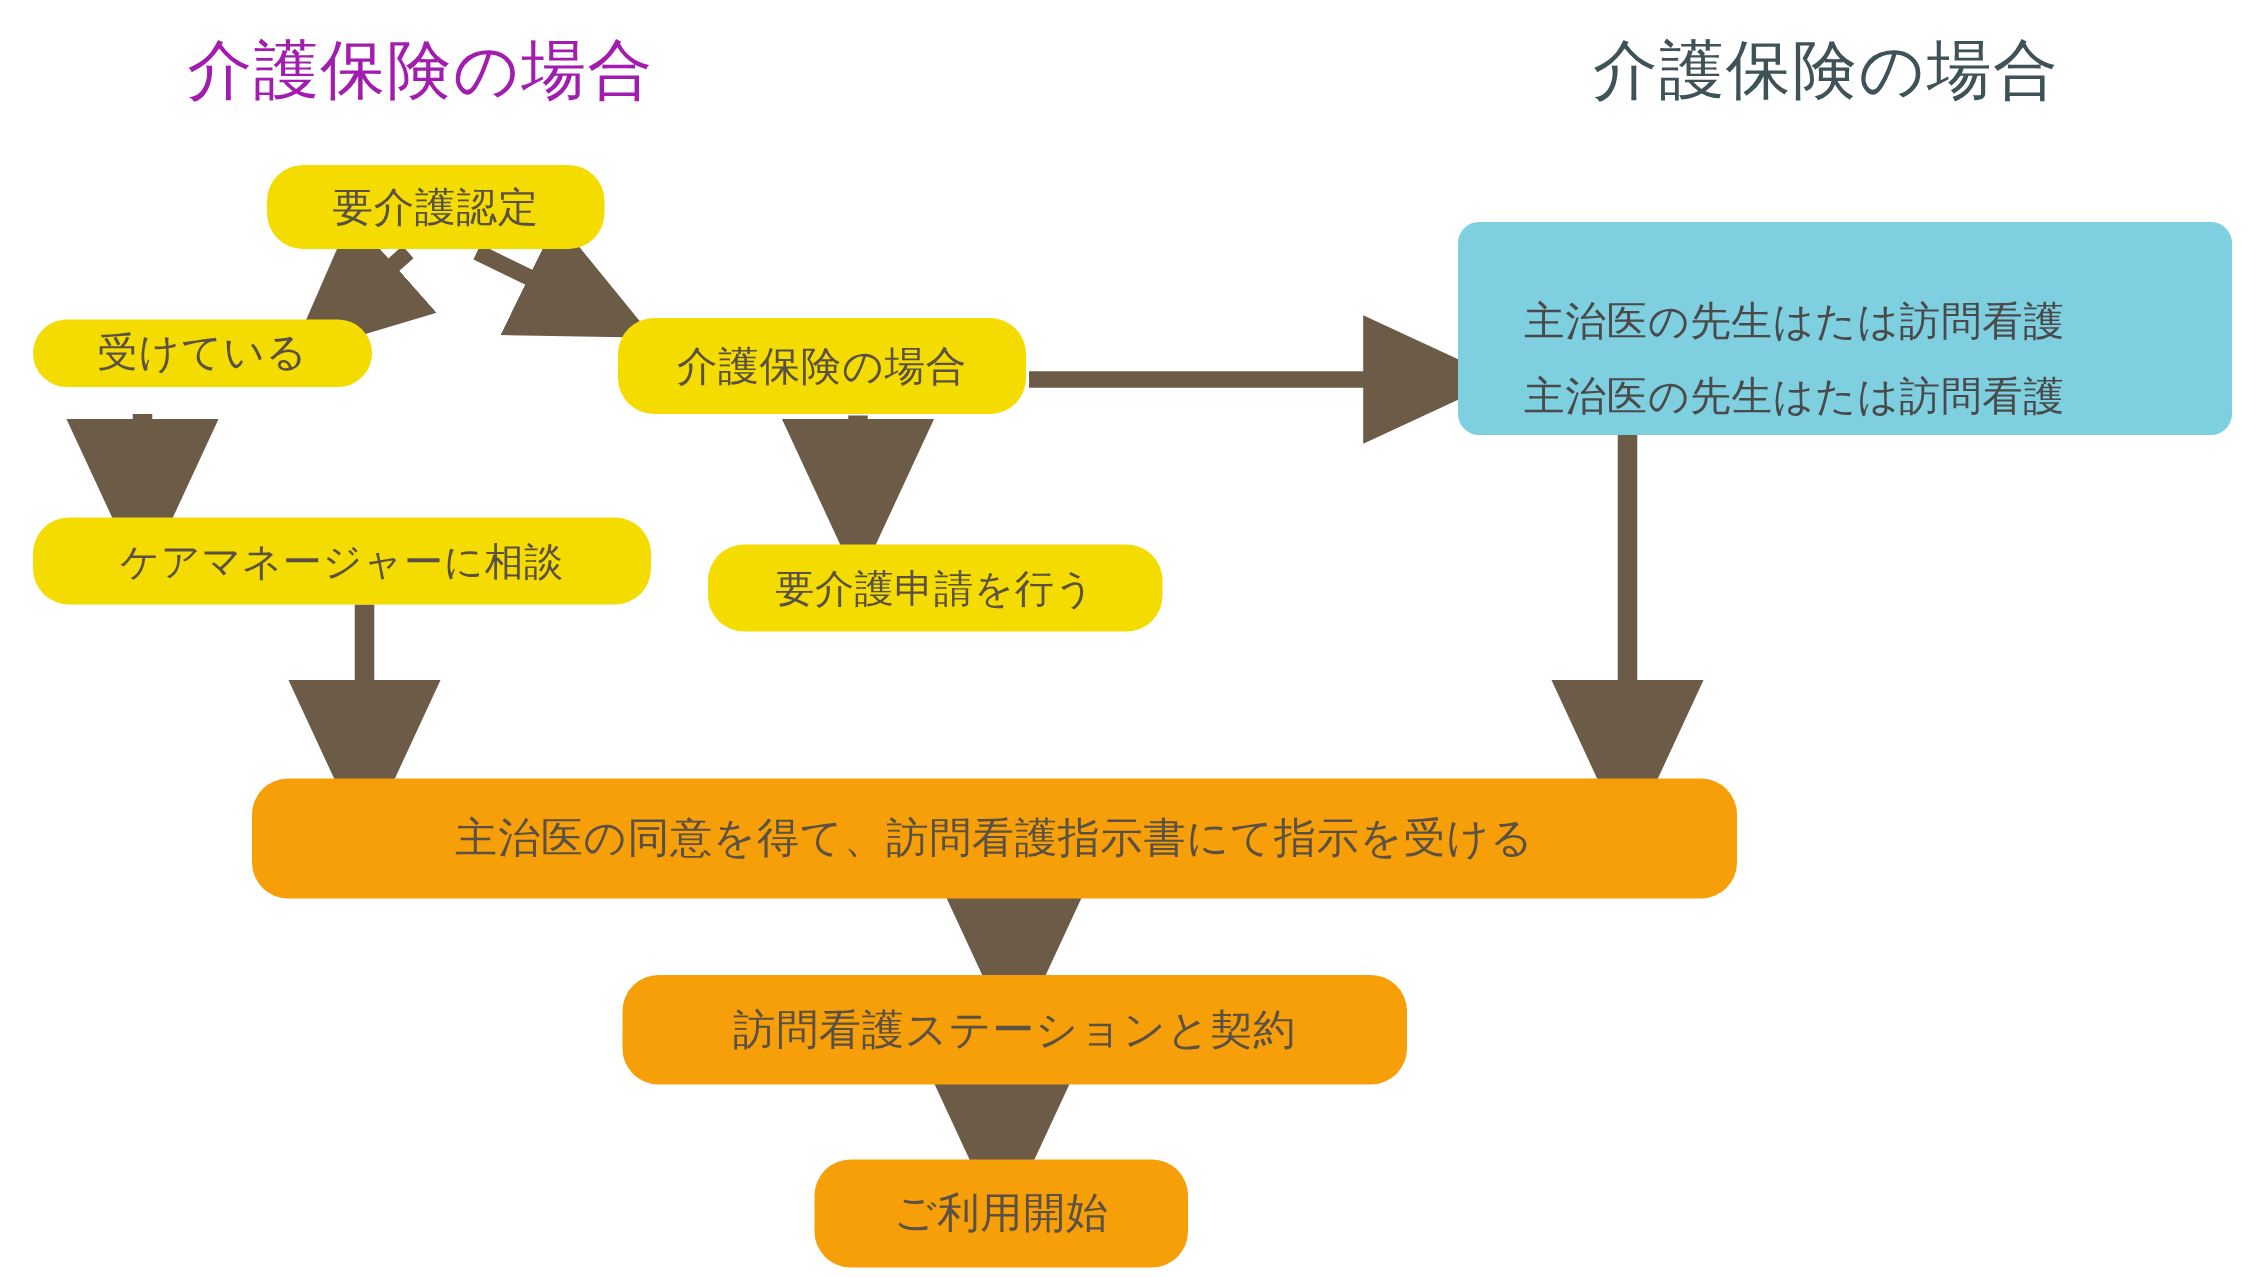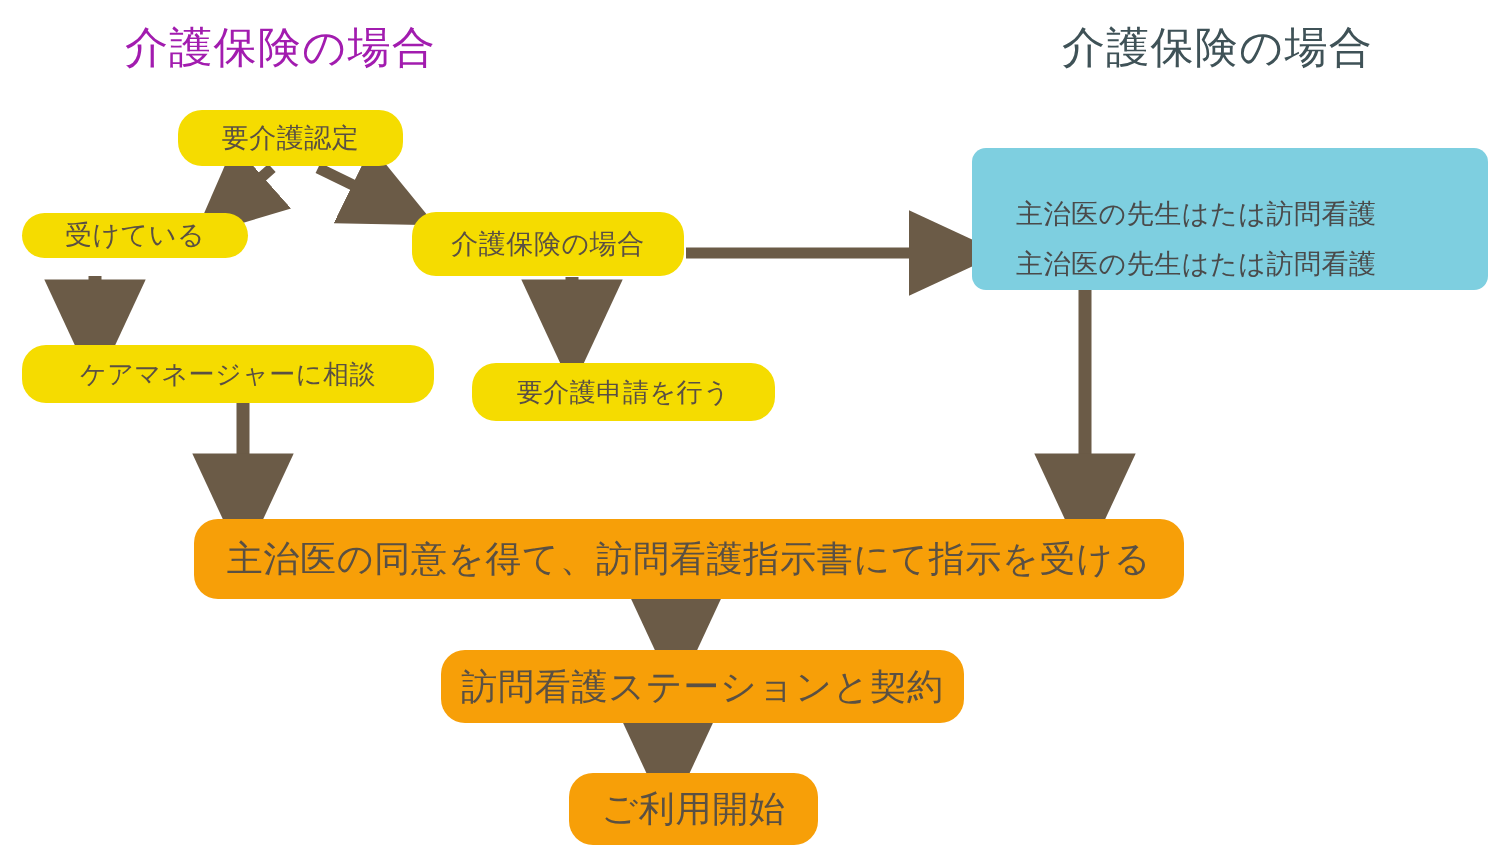--- a/index.html
+++ b/index.html
@@ -46,21 +46,21 @@
     line-height: 1;
     white-space: nowrap;
     letter-spacing: 0.03em;
   }
   .title.care-title { color: #a21caf; margin-left: 20px; }
   .title.med-title  { color: #3F5257; }
 
   .n-small  { font-size: 27px; }
   .n-mid    { font-size: 26px; }
   .n-blue   { font-size: 27px; line-height: 1.85; padding: 0 30px; }
-  .n-banner { font-size: 36px; margin-left: 26px; }
+  .n-banner { font-size: 28px; }
 </style>
 </head>
 <body>
 
 <div id="canvas">
 
   <svg class="arrow-layer" viewBox="0 0 1500 851" width="1500" height="851">
     <defs>
       <marker id="ah" markerWidth="9" markerHeight="9" refX="4.2" refY="4.5" orient="auto" markerUnits="strokeWidth">
         <path d="M0,0.6 L8.4,4.5 L0,8.4 z" fill="#6B5B47"></path>

